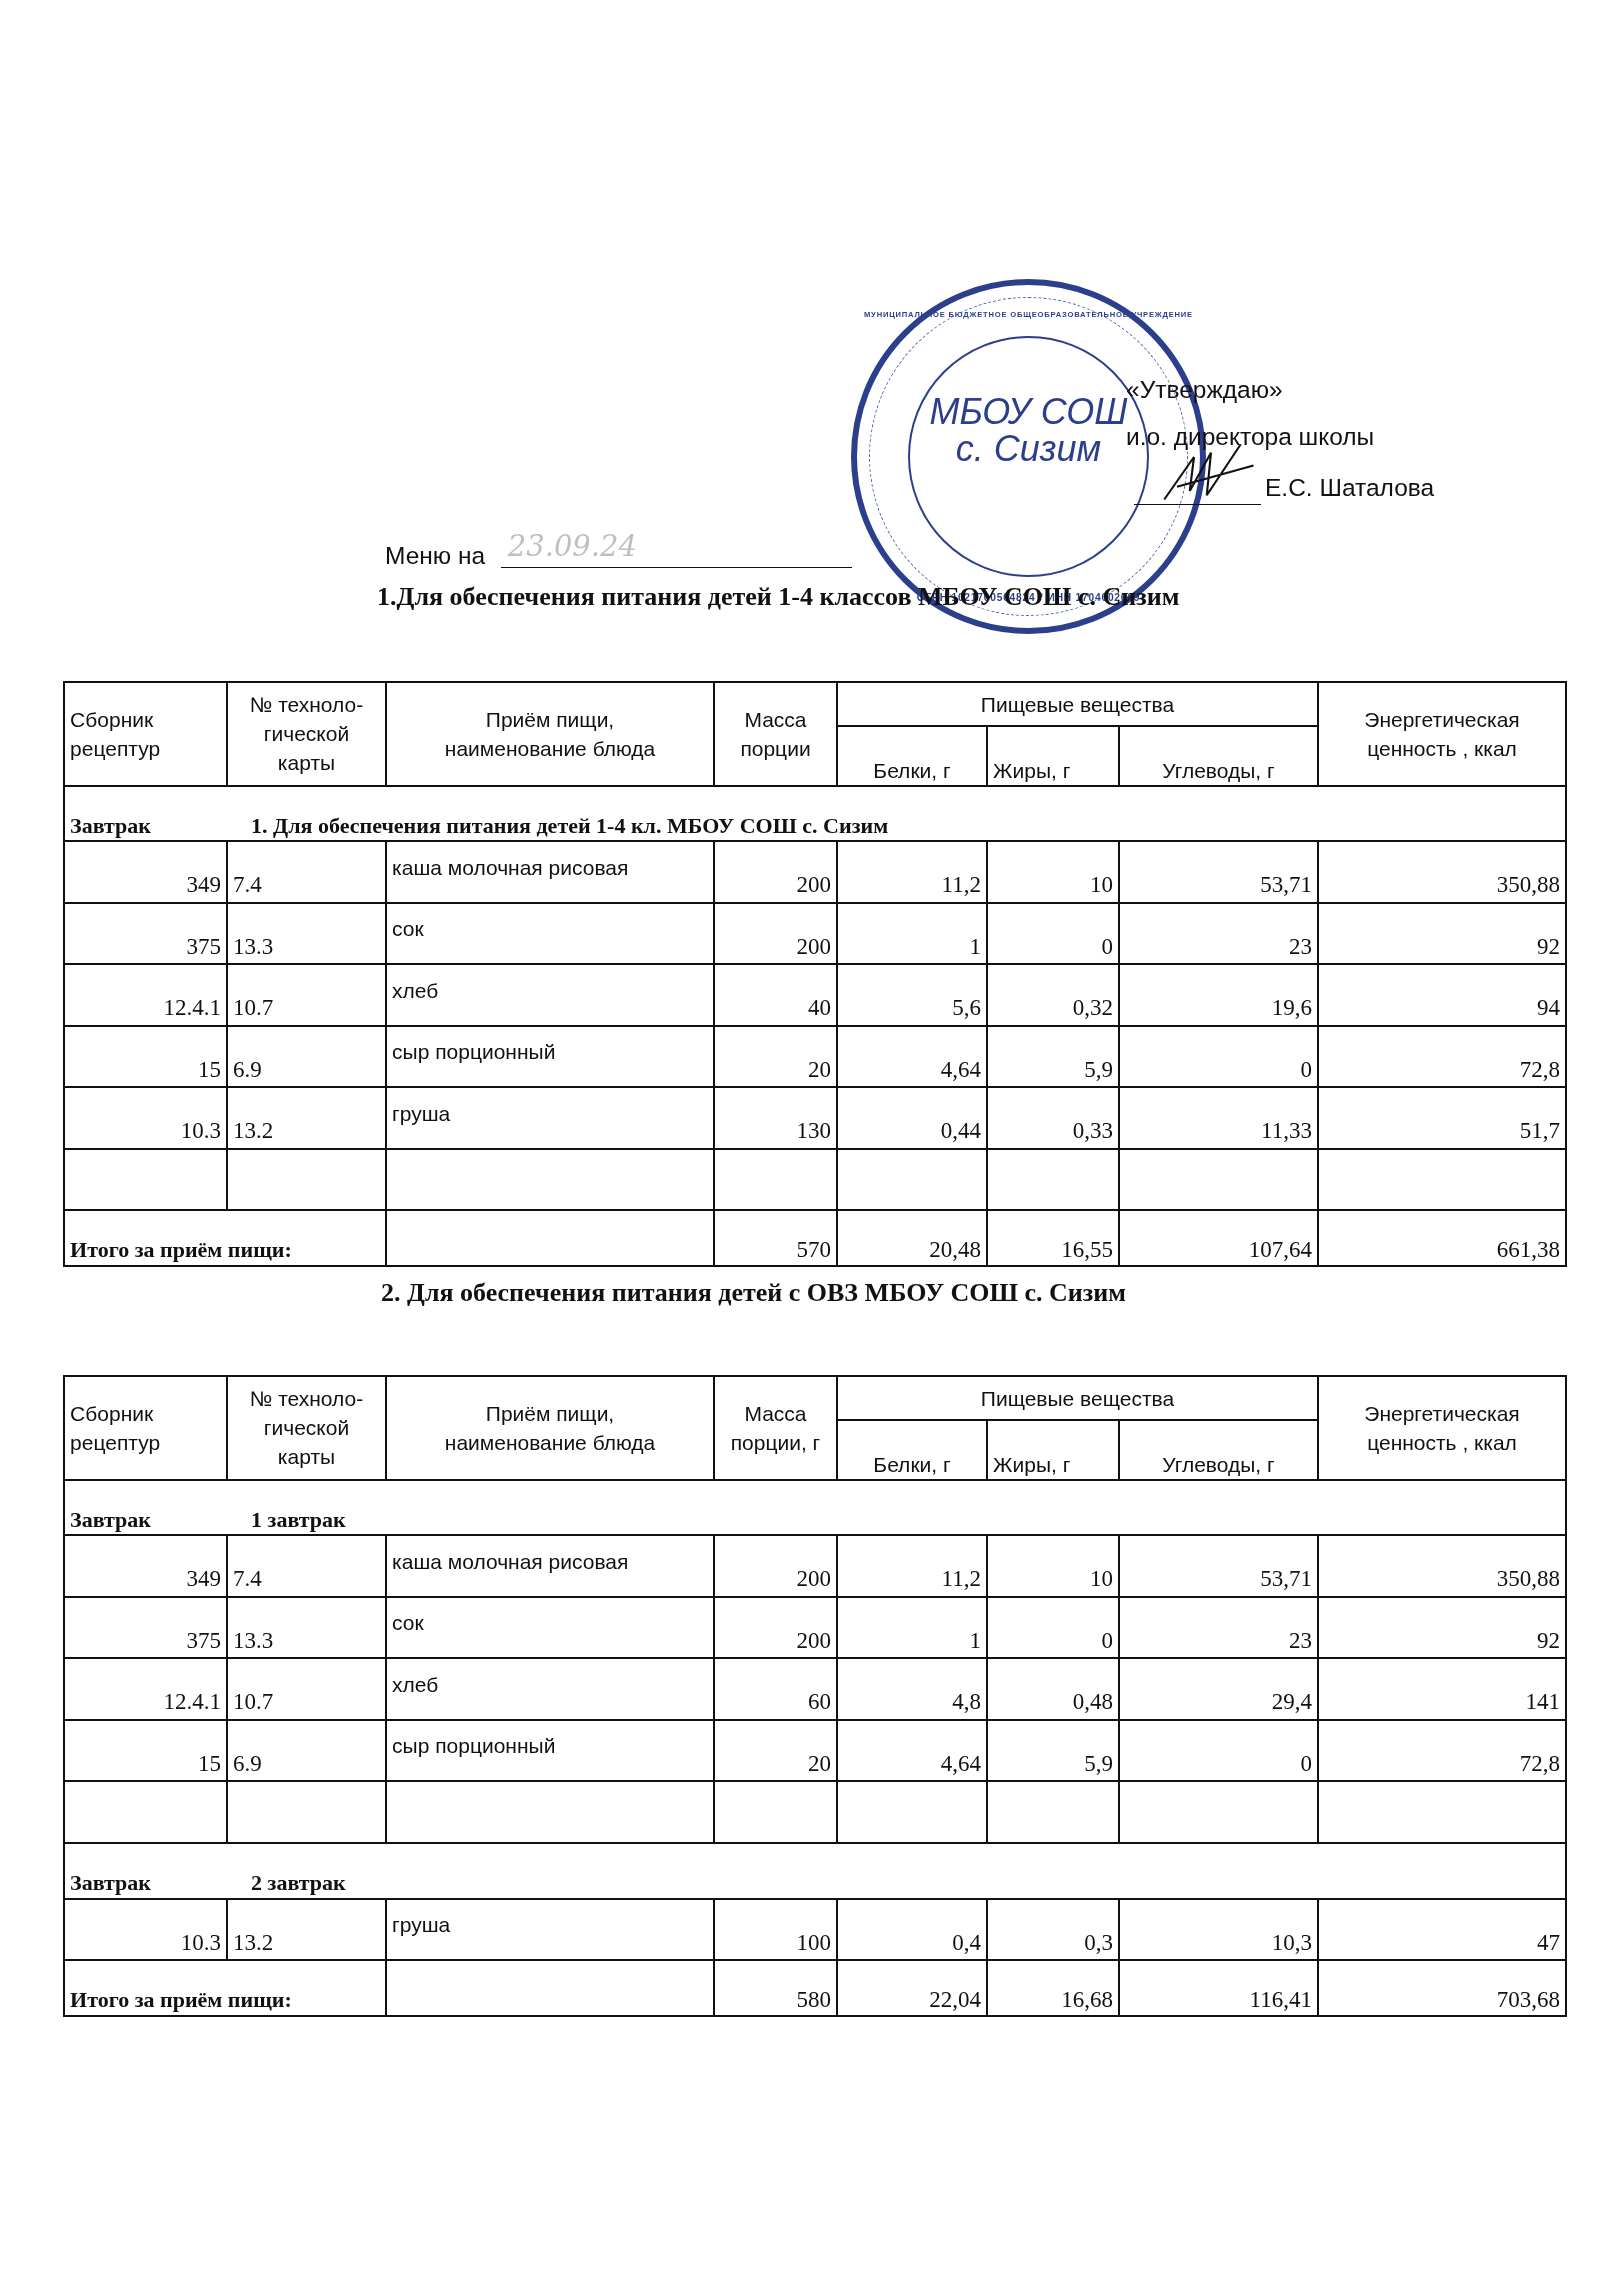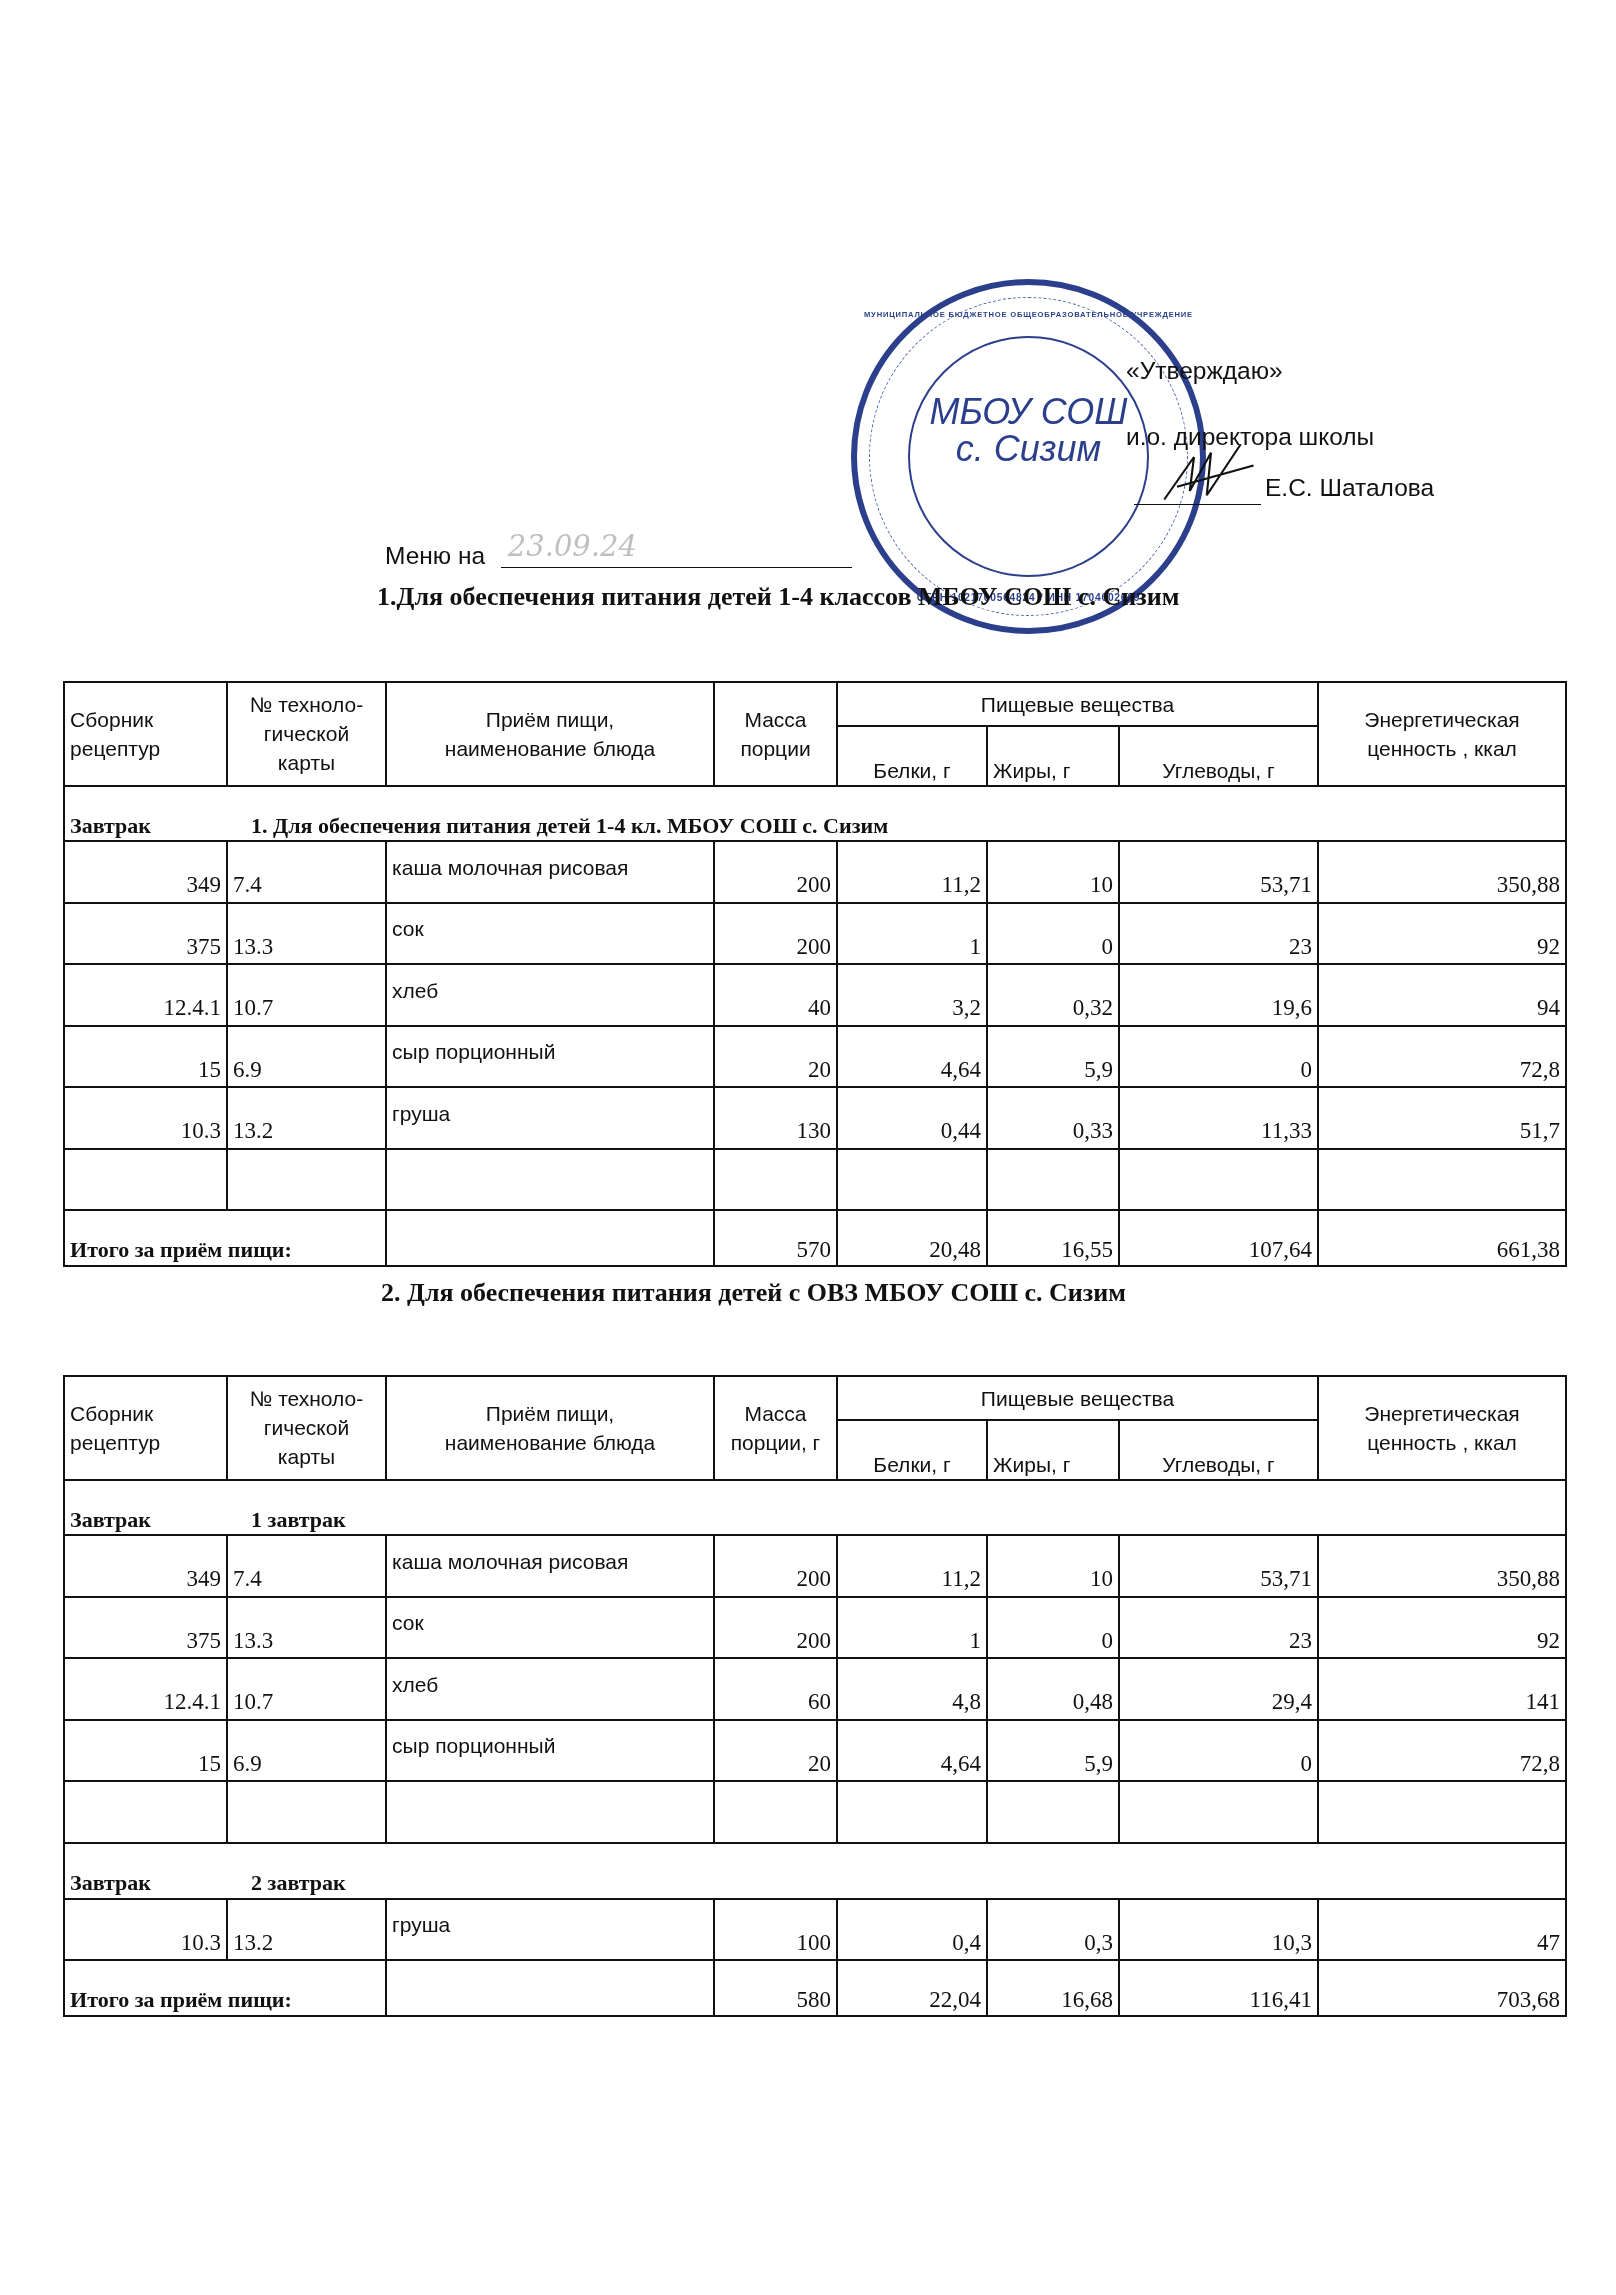--- a/index.html
+++ b/index.html
@@ -26,21 +26,21 @@
       position: absolute; left: 0; right: 0; top: 108px; text-align: center;
       font-weight: normal; font-style: italic; font-size: 36px; line-height: 37px;
     }
     .stamp .ring-text {
       position: absolute; left: 0; right: 0; top: 25.4px; text-align: center;
       font-size: 13.5px; font-weight: bold; letter-spacing: 0.8px;
     }
     .stamp .ring-text.bottom { top: auto; bottom: 25.4px; }
 
     .approve { position: absolute; left: 1126px; font-family: "Liberation Sans", sans-serif; font-size: 24.5px; }
-    .approve-1 { top: 357px; text-align: right; }
+    .approve-1 { top: 376px; text-align: right; }
     .approve-2 { top: 423px; }
     .approve-3 { top: 474px; left: 1265px; }
     .sign-line { position: absolute; left: 1134px; top: 504px; width: 127px; border-top: 1.7px solid #111; }
     .signature {
       position: absolute; left: 1160px; top: 440px; width: 102px; height: 68px;
     }
 
     .menu-line { position: absolute; left: 385px; top: 542px; font-size: 24.5px; font-family: "Liberation Sans", sans-serif; }
     .menu-date {
       position: absolute; left: 501px; top: 529px; width: 351px; height: 39px;
@@ -168,21 +168,21 @@
     <td class="num">1</td>
     <td class="num">0</td>
     <td class="num">23</td>
     <td class="num">92</td>
   </tr>
   <tr class="row">
     <td class="num">12.4.1</td>
     <td class="code">10.7</td>
     <td class="name">хлеб</td>
     <td class="num">40</td>
-    <td class="num">3,2</td>
+    <td class="num">5,6</td>
     <td class="num">0,32</td>
     <td class="num">19,6</td>
     <td class="num">94</td>
   </tr>
   <tr class="row">
     <td class="num">15</td>
     <td class="code">6.9</td>
     <td class="name">сыр порционный</td>
     <td class="num">20</td>
     <td class="num">4,64</td>

